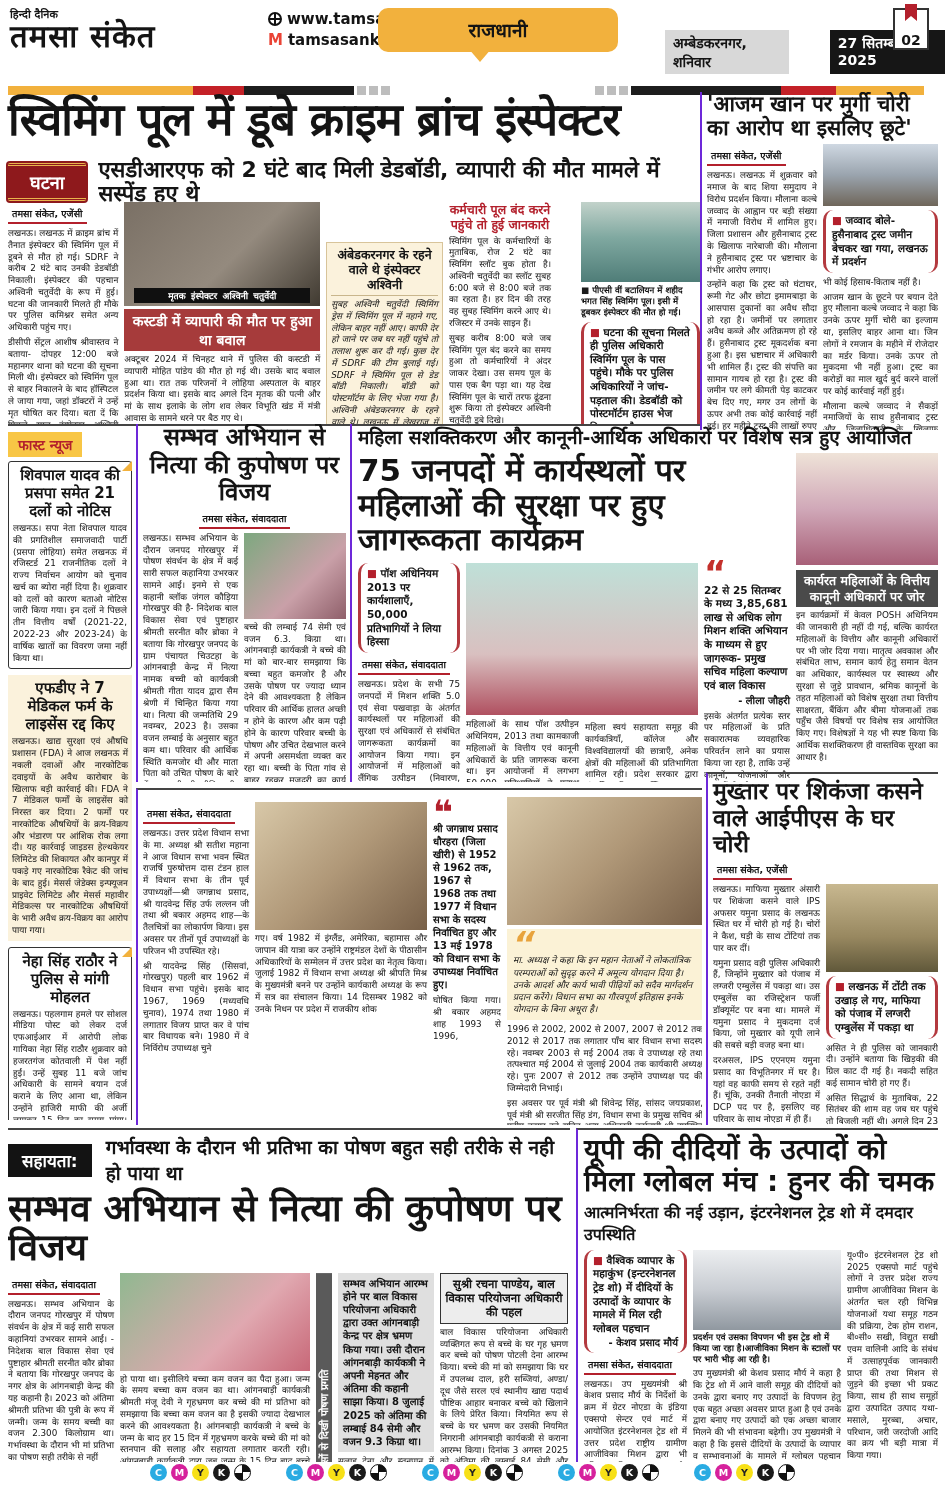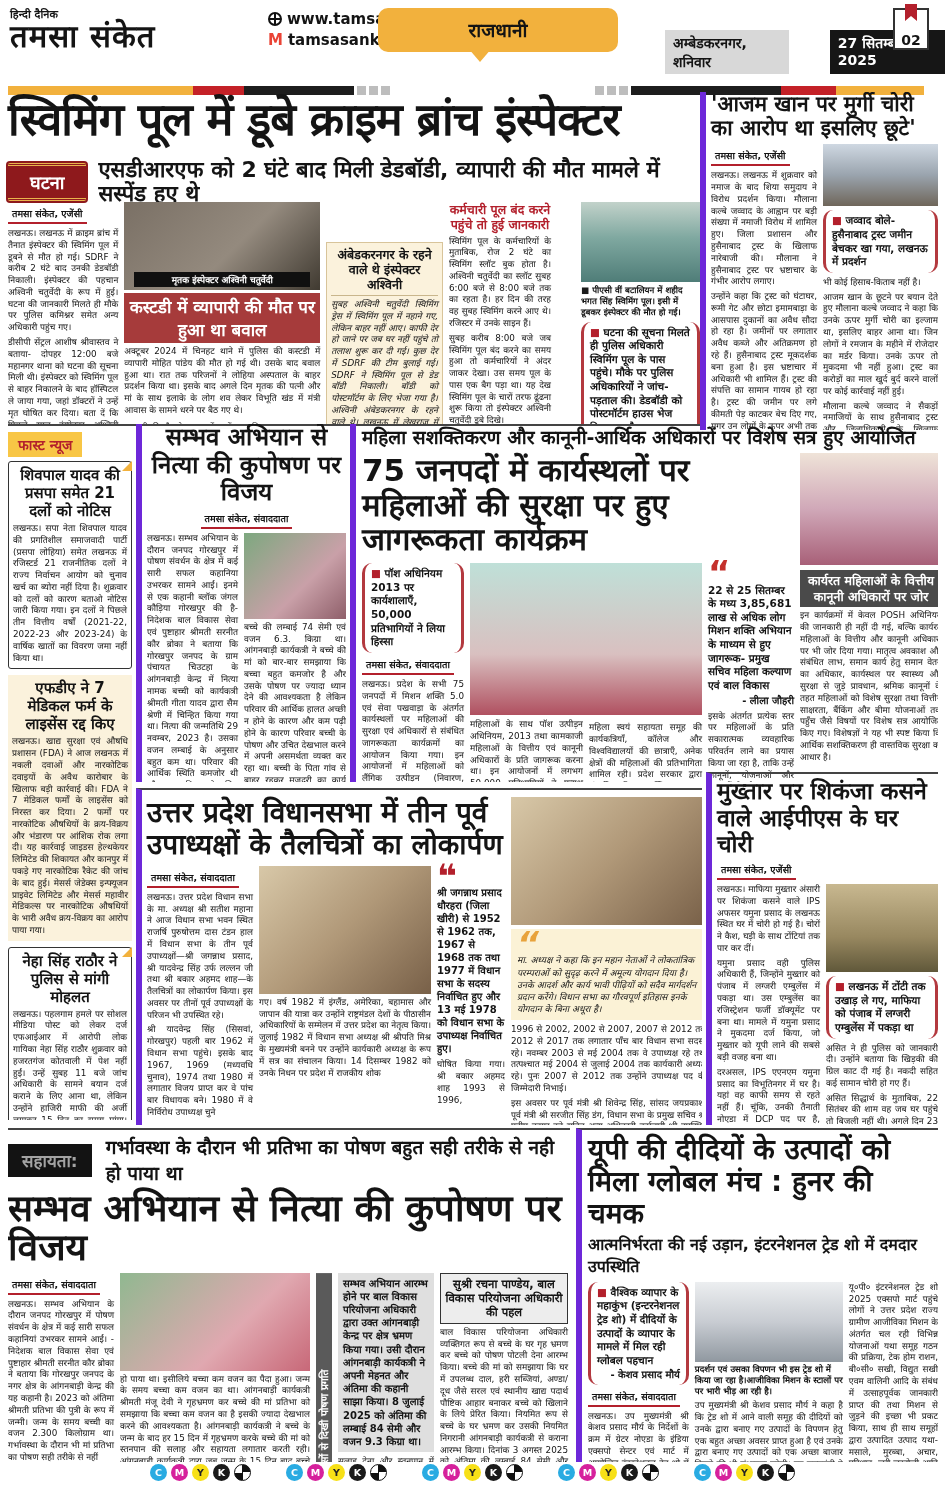--- a/index.html
+++ b/index.html
@@ -50,22 +50,22 @@
         display:inline-block; padding:0 4px 2px; margin:3px 0 4px; }
   .bd { font-size:8.8px; line-height:1.34; text-align:justify; }
   .bd + .bd { margin-top:3px; }
   .cap { font-size:8.6px; font-weight:bold; line-height:1.3; }
   .cap .sq { color:#1a1a1a; }
 
   
   .badge-ghatna { background:#8E191C; color:#fff; font-size:18px; font-weight:bold;
                   padding:4px 22px; border-top:3px double #E9B44C; border-bottom:3px double #E9B44C;
                   box-shadow:0 0 0 2px #8E191C; border-radius:2px; }
-  .badge-saha { background:#131313; color:#a3a3a3; font-size:17px; font-weight:bold; padding:5px 14px; }
-  .strip-red { background:#A63B3B; color:#fff; font-size:17px; font-weight:bold;
+  .badge-saha { background:#131313; color:#ffffff; font-size:17px; font-weight:bold; padding:5px 14px; }
+  .strip-red { background:#A63B3B; color:#fff; font-size:14px; font-weight:bold;
                text-align:center; padding:2px 3px; }
   .creambox { background:#FBF2DC; border:1px solid #d8c49a; padding:4px; }
   .creambox .ttl { font-size:12.5px; font-weight:bold; text-align:center; line-height:1.2;
                    border-bottom:1px solid #c9b68c; padding-bottom:3px; margin-bottom:3px; }
   .creambox .bd { font-style:italic; }
   .hl { border-left:3px solid #B3393F; border-right:3px solid #B3393F; border-radius:10px;
         padding:4px 6px; font-size:10.5px; font-weight:bold; line-height:1.3; position:relative; }
   .hl .sq { color:#B3202C; }
   .headline-red { color:#B3202C; font-size:12.5px; font-weight:bold; text-align:center; line-height:1.22; }
   .darkhdr { background:#4a4a4a; color:#fff; font-size:12.5px; font-weight:bold;
@@ -98,21 +98,21 @@
             display:inline-block; padding:3px 10px; }
   .fn-box { border:1.5px solid #333; border-radius:3px; padding:4px; position:relative; }
   .fn-box::after { content:""; position:absolute; top:-1px; right:-1px; width:0; height:0;
                    border-left:10px solid transparent; border-bottom:10px solid #F2B13D; }
   .fn-title { font-size:15px; font-weight:bold; text-align:center; line-height:1.2; margin-bottom:3px; }
   .fn-cream { background:#FBF2DC; padding:4px; }
 
   .row { display:flex; gap:6px; }
   .rule-b { border-bottom:2px solid #444; }
   .rule-t { border-top:2px solid #444; }
-  .vline-l { border-left:6px solid #6d28d9; }
+  .vline-l { border-left:2px solid #6d28d9; }
 
   
   .marks { display:flex; justify-content:space-between; padding:0 150px 0 150px; }
   .mgrp { display:flex; gap:4px; align-items:center; }
   .dotc { width:17px; height:17px; border-radius:50%; font-size:9.5px; font-weight:bold;
           display:flex; align-items:center; justify-content:center; }
   .dc { background:#29ABE2; color:#fff; } .dm { background:#D6219C; color:#fff; }
   .dy { background:#F7E017; color:#222; } .dk { background:#1A1A1A; color:#fff; }
   .reg { width:17px; height:17px; border-radius:50%; border:1.5px solid #111;
          background:conic-gradient(#111 0 90deg,#fff 90deg 180deg,#111 180deg 270deg,#fff 270deg); }
@@ -196,21 +196,21 @@
   </div>
 
   <div class="abs art rule-b" style="left:8px; top:202px; width:692px; height:224px;">
     <div class="row" style="height:100%;">
       <div style="width:121px;">
         <span class="bl">तमसा संकेत, एजेंसी</span>
         <div class="bd">लखनऊ। लखनऊ में क्राइम ब्रांच में तैनात इंस्पेक्टर की स्विमिंग पूल में डूबने से मौत हो गई। SDRF ने करीब 2 घंटे बाद उनकी डेडबॉडी निकाली। इंस्पेक्टर की पहचान अश्विनी चतुर्वेदी के रूप में हुई। घटना की जानकारी मिलते ही मौके पर पुलिस कमिश्नर समेत अन्य अधिकारी पहुंच गए।</div>
         <div class="bd">डीसीपी सेंट्रल आशीष श्रीवास्तव ने बताया- दोपहर 12:00 बजे महानगर थाना को घटना की सूचना मिली थी। इंस्पेक्टर को स्विमिंग पूल से बाहर निकालने के बाद हॉस्पिटल ले जाया गया, जहां डॉक्टरों ने उन्हें मृत घोषित कर दिया। बता दें कि पिछले साल इंस्पेक्टर अश्विनी चिनहट थाना प्रभारी थे। कस्टडी में हुई एक</div>
       </div>
       <div style="width:196px;">
-        <div class="ph ph-portrait" style="width:196px; height:88px;">
+        <div class="ph ph-portrait" style="width:196px; height:104px;font-family:Liberation Mono, monospace;">
           <div class="ovl">मृतक इंस्पेक्टर अश्विनी चतुर्वेदी</div>
         </div>
         <div class="strip-red" style="margin:3px 0;">कस्टडी में व्यापारी की मौत पर हुआ था बवाल</div>
         <div class="bd">अक्टूबर 2024 में चिनहट थाने में पुलिस की कस्टडी में व्यापारी मोहित पांडेय की मौत हो गई थी। उसके बाद बवाल हुआ था। रात तक परिजनों ने लोहिया अस्पताल के बाहर प्रदर्शन किया था। इसके बाद अगले दिन मृतक की पत्नी और मां के साथ इलाके के लोग शव लेकर विभूति खंड में मंत्री आवास के सामने धरने पर बैठ गए थे।</div>
         <div class="bd" style="margin-top:5px;">व्यापारी की मौत के बाद उन्हें  सस्पेंड कर दिया गया था।</div>
       </div>
       <div style="width:128px;margin-top:40px;">
         <div class="creambox">
           <div class="ttl">अंबेडकरनगर के रहने वाले थे इंस्पेक्टर अश्विनी</div>
           <div class="bd">सुबह अश्विनी चतुर्वेदी स्विमिंग ड्रेस में स्विमिंग पूल में नहाने गए, लेकिन बाहर नहीं आए। काफी देर हो जाने पर जब घर नहीं पहुंचे तो तलाश शुरू कर दी गई। कुछ देर में SDRF की टीम बुलाई गई। SDRF ने स्विमिंग पूल से डेड बॉडी निकाली। बॉडी को पोस्टमॉर्टम के लिए भेजा गया है। अश्विनी अंबेडकरनगर के रहने वाले थे। लखनऊ में लेखराज में भतीजे और भांजे के साथ रहते थे।</div>
@@ -296,21 +296,20 @@
         <div class="ph ph-dais" style="width:142px; height:112px;"></div>
         <div class="darkhdr" style="margin:5px 0 3px;">कार्यरत महिलाओं के वित्तीय कानूनी अधिकारों पर जोर</div>
         <div class="bd">इन कार्यक्रमों में केवल POSH अधिनियम की जानकारी ही नहीं दी गई, बल्कि कार्यरत महिलाओं के वित्तीय और कानूनी अधिकारों पर भी जोर दिया गया। मातृत्व अवकाश और संबंधित लाभ, समान कार्य हेतु समान वेतन का अधिकार, कार्यस्थल पर स्वास्थ्य और सुरक्षा से जुड़े प्रावधान, श्रमिक कानूनों के तहत महिलाओं को विशेष सुरक्षा तथा वित्तीय साक्षरता, बैंकिंग और बीमा योजनाओं तक पहुँच जैसे विषयों पर विशेष सत्र आयोजित किए गए। विशेषज्ञों ने यह भी स्पष्ट किया कि आर्थिक सशक्तिकरण ही वास्तविक सुरक्षा का आधार है।</div>
       </div>
     </div>
   </div>
 
   <div class="abs art rule-t vline-l" style="left:136px; top:788px; width:566px; height:337px; padding:4px 0 0 5px;">
     <div class="row" style="margin-top:3px;">
       <div style="width:358px;">
-        <div class="h-vs">उत्तर प्रदेश विधानसभा में तीन पूर्व उपाध्यक्षों के तैलचित्रों का लोकार्पण</div>
         <div class="row" style="margin-top:5px;">
           <div style="width:106px;">
             <span class="bl">तमसा संकेत, संवाददाता</span>
             <div class="bd">लखनऊ। उत्तर प्रदेश विधान सभा के मा. अध्यक्ष श्री सतीश महाना ने आज विधान सभा भवन स्थित राजर्षि पुरुषोत्तम दास टंडन हाल में विधान सभा के तीन पूर्व उपाध्यक्षों—श्री जगन्नाथ प्रसाद, श्री यादवेन्द्र सिंह उर्फ लल्लन जी तथा श्री बकार अहमद शाह—के तैलचित्रों का लोकार्पण किया। इस अवसर पर तीनों पूर्व उपाध्यक्षों के परिजन भी उपस्थित रहे।</div>
             <div class="bd">श्री यादवेन्द्र सिंह (सिसवां, गोरखपुर) पहली बार 1962 में विधान सभा पहुंचे। इसके बाद 1967, 1969 (मध्यवधि चुनाव), 1974 तथा 1980 में लगातार विजय प्राप्त कर वे पांच बार विधायक बने। 1980 में वे निर्विरोध उपाध्यक्ष चुने</div>
           </div>
           <div style="width:172px;">
             <div class="ph ph-hall" style="width:172px; height:128px;"></div>
             <div class="bd" style="margin-top:3px;">गए। वर्ष 1982 में इंग्लैंड, अमेरिका, बहामास और जापान की यात्रा कर उन्होंने राष्ट्रमंडल देशों के पीठासीन अधिकारियों के सम्मेलन में उत्तर प्रदेश का नेतृत्व किया। जुलाई 1982 में विधान सभा अध्यक्ष श्री श्रीपति मिश्र के मुख्यमंत्री बनने पर उन्होंने कार्यकारी अध्यक्ष के रूप में सत्र का संचालन किया। 14 दिसम्बर 1982 को उनके निधन पर प्रदेश में राजकीय शोक</div>
           </div>

